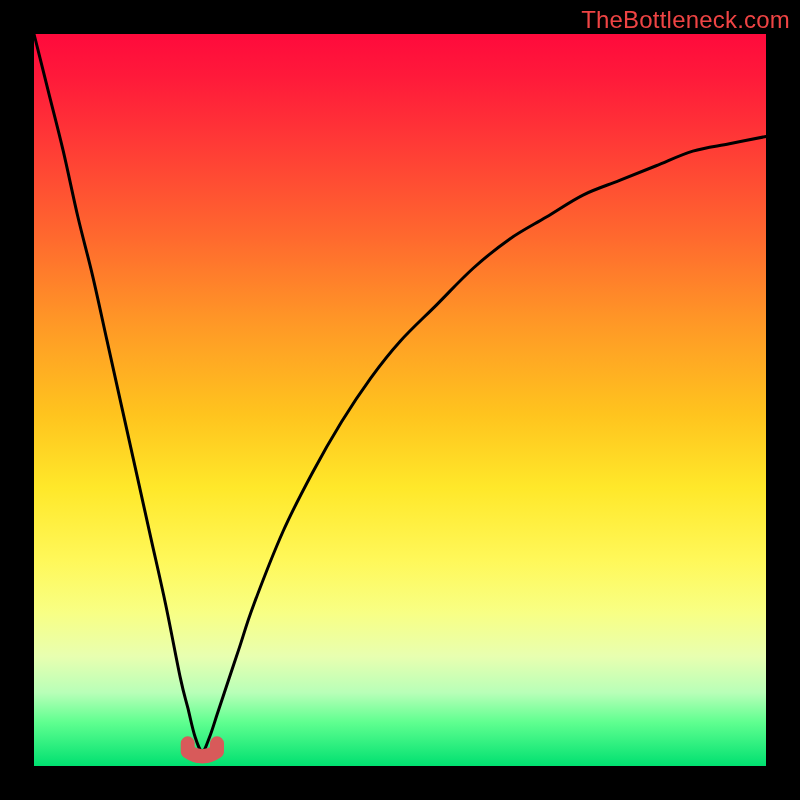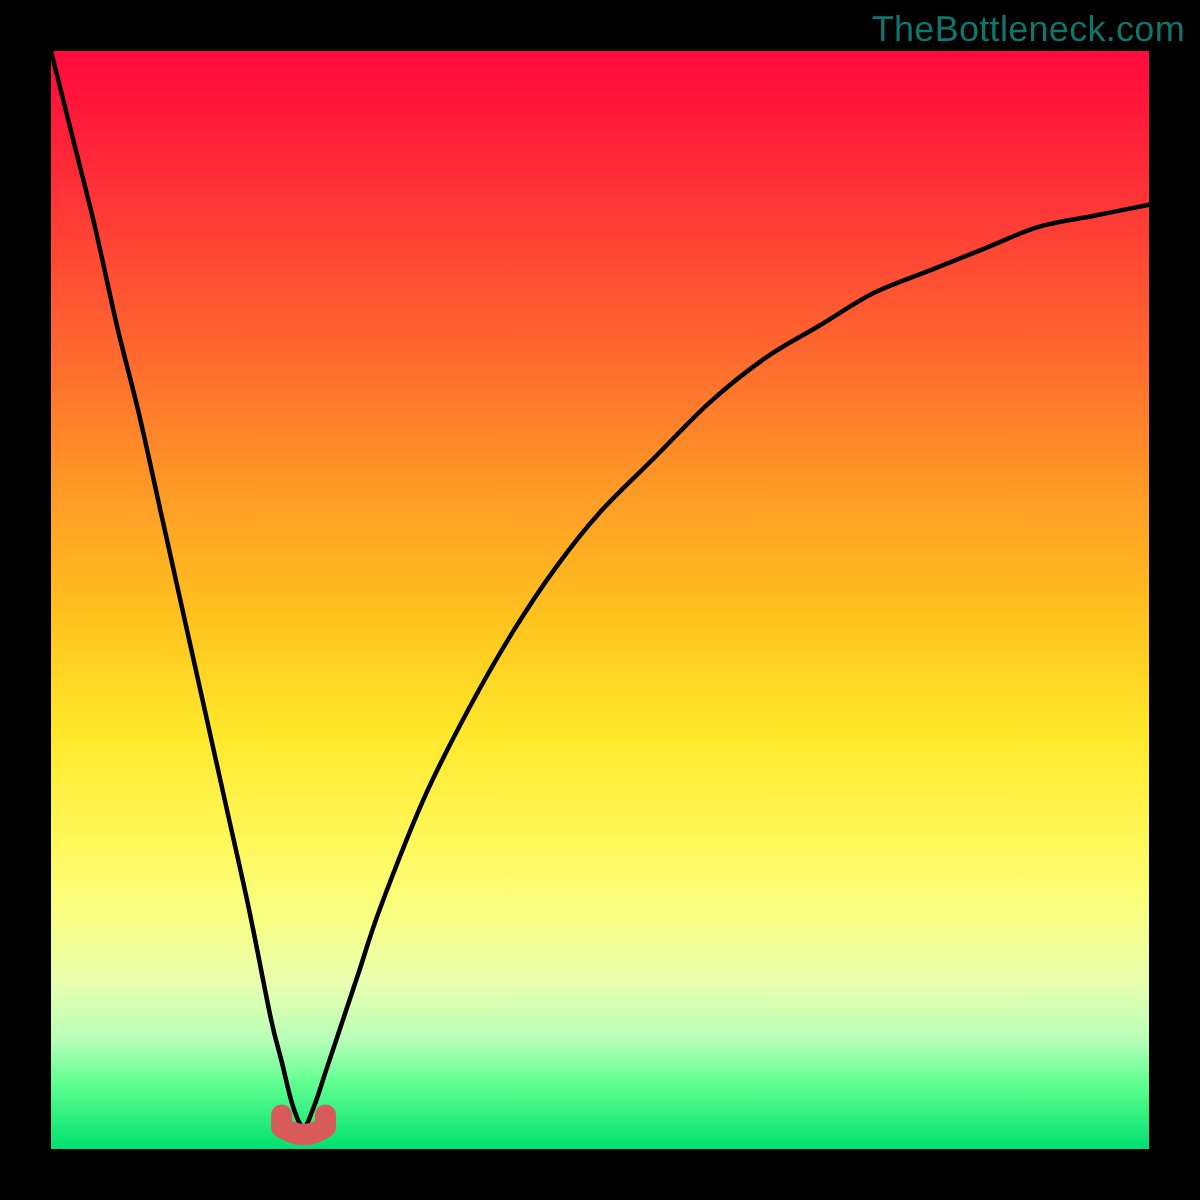--- a/index.html
+++ b/index.html
@@ -40,21 +40,21 @@
       #e8ffb0 85%,
       #b8ffb8 90%,
       #60ff90 94%,
       #00e070 100%
     );
   }
   .watermark {
     position: absolute;
     top: 6px;
     right: 10px;
-    color: #0f766e;
+    color: #ef4444;
     font-size: 24px;
     letter-spacing: 0.2px;
     user-select: none;
   }
   svg.curve {
     position: absolute;
     left: 0;
     top: 0;
     width: 732px;
     height: 732px;

